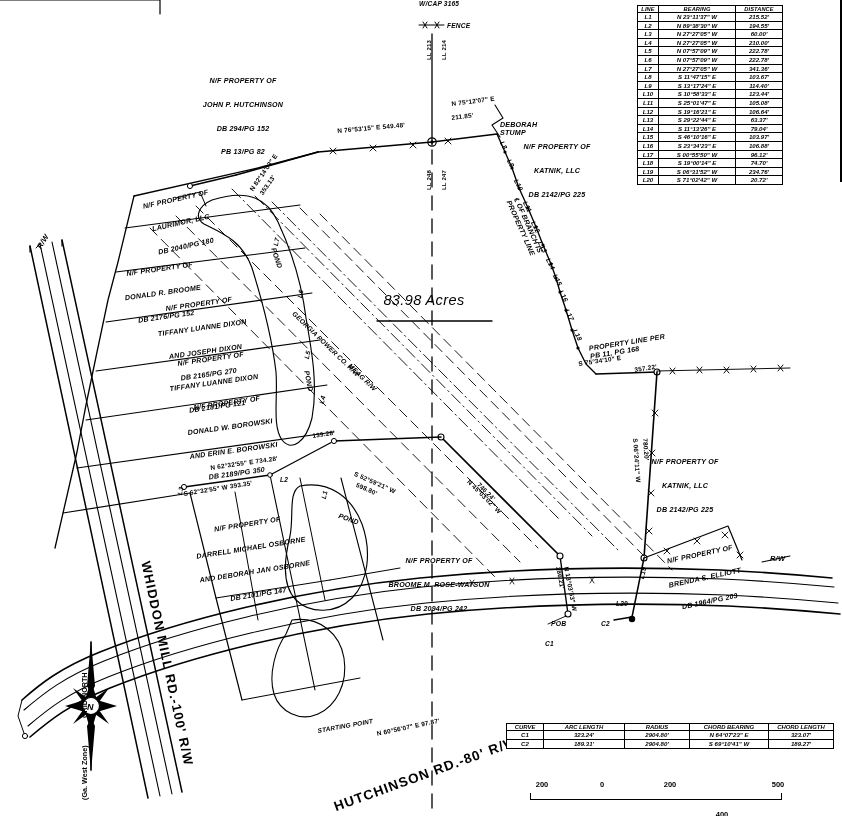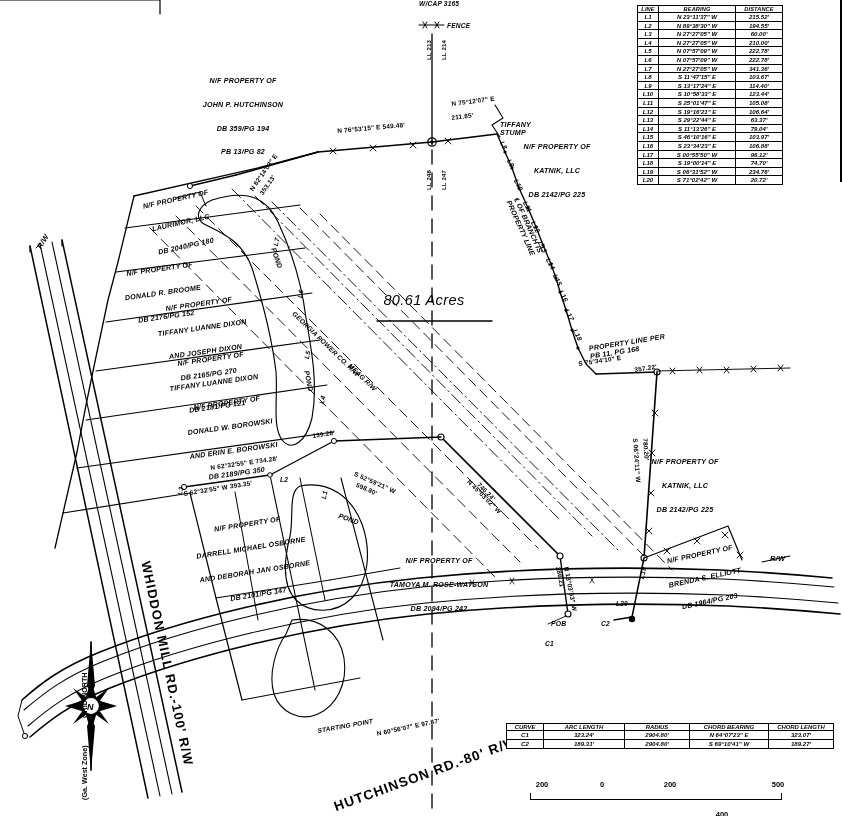--- a/index.html
+++ b/index.html
@@ -292,31 +292,31 @@
       <circle cx="190" cy="186" r="2.6" stroke-width="1" fill="#fff"></circle>
       <circle cx="184" cy="487" r="2.6" stroke-width="1" fill="#fff"></circle>
       <circle cx="334" cy="441" r="2.6" stroke-width="1" fill="#fff"></circle>
       <circle cx="270" cy="475" r="2.3" stroke-width="1" fill="#fff"></circle>
     </g>
   </svg>
 
   <div id="legend-cap" class="t">W/CAP 3165</div>
   <div id="legend-fence" class="t">FENCE</div>
 
-  <div class="t acres" style="left:424px;top:292px;transform:translateX(-50%);">80.61 Acres</div>
+  <div class="t acres" style="left:424px;top:292px;transform:translateX(-50%);">83.98 Acres</div>
 
   <div class="t tiny" style="left:426px;top:60px;transform:rotate(-90deg);transform-origin:left top;">LL 213</div>
   <div class="t tiny" style="left:441px;top:60px;transform:rotate(-90deg);transform-origin:left top;">LL 214</div>
   <div class="t tiny" style="left:426px;top:190px;transform:rotate(-90deg);transform-origin:left top;">LL 248</div>
   <div class="t tiny" style="left:441px;top:190px;transform:rotate(-90deg);transform-origin:left top;">LL 247</div>
 
   <div class="t lbl-own" style="left:168px;top:62px;width:150px;">
     <div>N/F PROPERTY OF</div>
     <div>JOHN P. HUTCHINSON</div>
-    <div>DB 359/PG 194</div>
+    <div>DB 294/PG 152</div>
     <div>PB 13/PG 82</div>
   </div>
 
   <div class="t lbl-own" style="left:126px;top:180px;width:110px;transform:rotate(-12.5deg);transform-origin:50% 50%;">
     <div>N/F PROPERTY OF</div>
     <div>LAURIMOR, LLC</div>
     <div>DB 2040/PG 180</div>
   </div>
 
   <div class="t lbl-own" style="left:108px;top:250px;width:110px;transform:rotate(-8deg);transform-origin:50% 50%;">
@@ -347,21 +347,21 @@
 
   <div class="t lbl-own" style="left:178px;top:505px;width:150px;transform:rotate(-9deg);transform-origin:50% 50%;">
     <div>N/F PROPERTY OF</div>
     <div>DARRELL MICHAEL OSBORNE</div>
     <div>AND DEBORAH JAN OSBORNE</div>
     <div>DB 2101/PG 147</div>
   </div>
 
   <div class="t lbl-own" style="left:374px;top:542px;width:130px;">
     <div>N/F PROPERTY OF</div>
-    <div>TAMOYA M. ROSE-WATSON</div>
+    <div>BROOME M. ROSE-WATSON</div>
     <div>DB 2094/PG 242</div>
   </div>
 
   <div class="t lbl-own" style="left:497px;top:128px;width:120px;">
     <div>N/F PROPERTY OF</div>
     <div>KATNIK, LLC</div>
     <div>DB 2142/PG 225</div>
   </div>
 
   <div class="t lbl-own" style="left:625px;top:443px;width:120px;">
@@ -371,21 +371,21 @@
   </div>
 
   <div class="t lbl-own" style="left:645px;top:535px;width:120px;transform:rotate(-12deg);transform-origin:50% 50%;">
     <div>N/F PROPERTY OF</div>
     <div>BRENDA S. ELLIOTT</div>
     <div>DB 1964/PG 203</div>
   </div>
 
 
   <div class="t lbl-own" style="left:500px;top:106px;width:44px;text-align:left;">
-    <div style="white-space:pre-line;">TIFFANY
+    <div style="white-space:pre-line;">DEBORAH
 STUMP</div>
   </div>
 
   <div class="t lbl-own" style="left:533px;top:190px;width:86px;text-align:left;transform:rotate(66deg);transform-origin:0 0;">
     <div style="white-space:pre-line;">℄ OF BRANCH IS
 PROPERTY LINE</div>
   </div>
 
   <div class="t lbl-own" style="left:586px;top:330px;width:92px;text-align:left;transform:rotate(-9deg);transform-origin:0 0;">
     <div style="white-space:pre-line;">PROPERTY LINE PER

